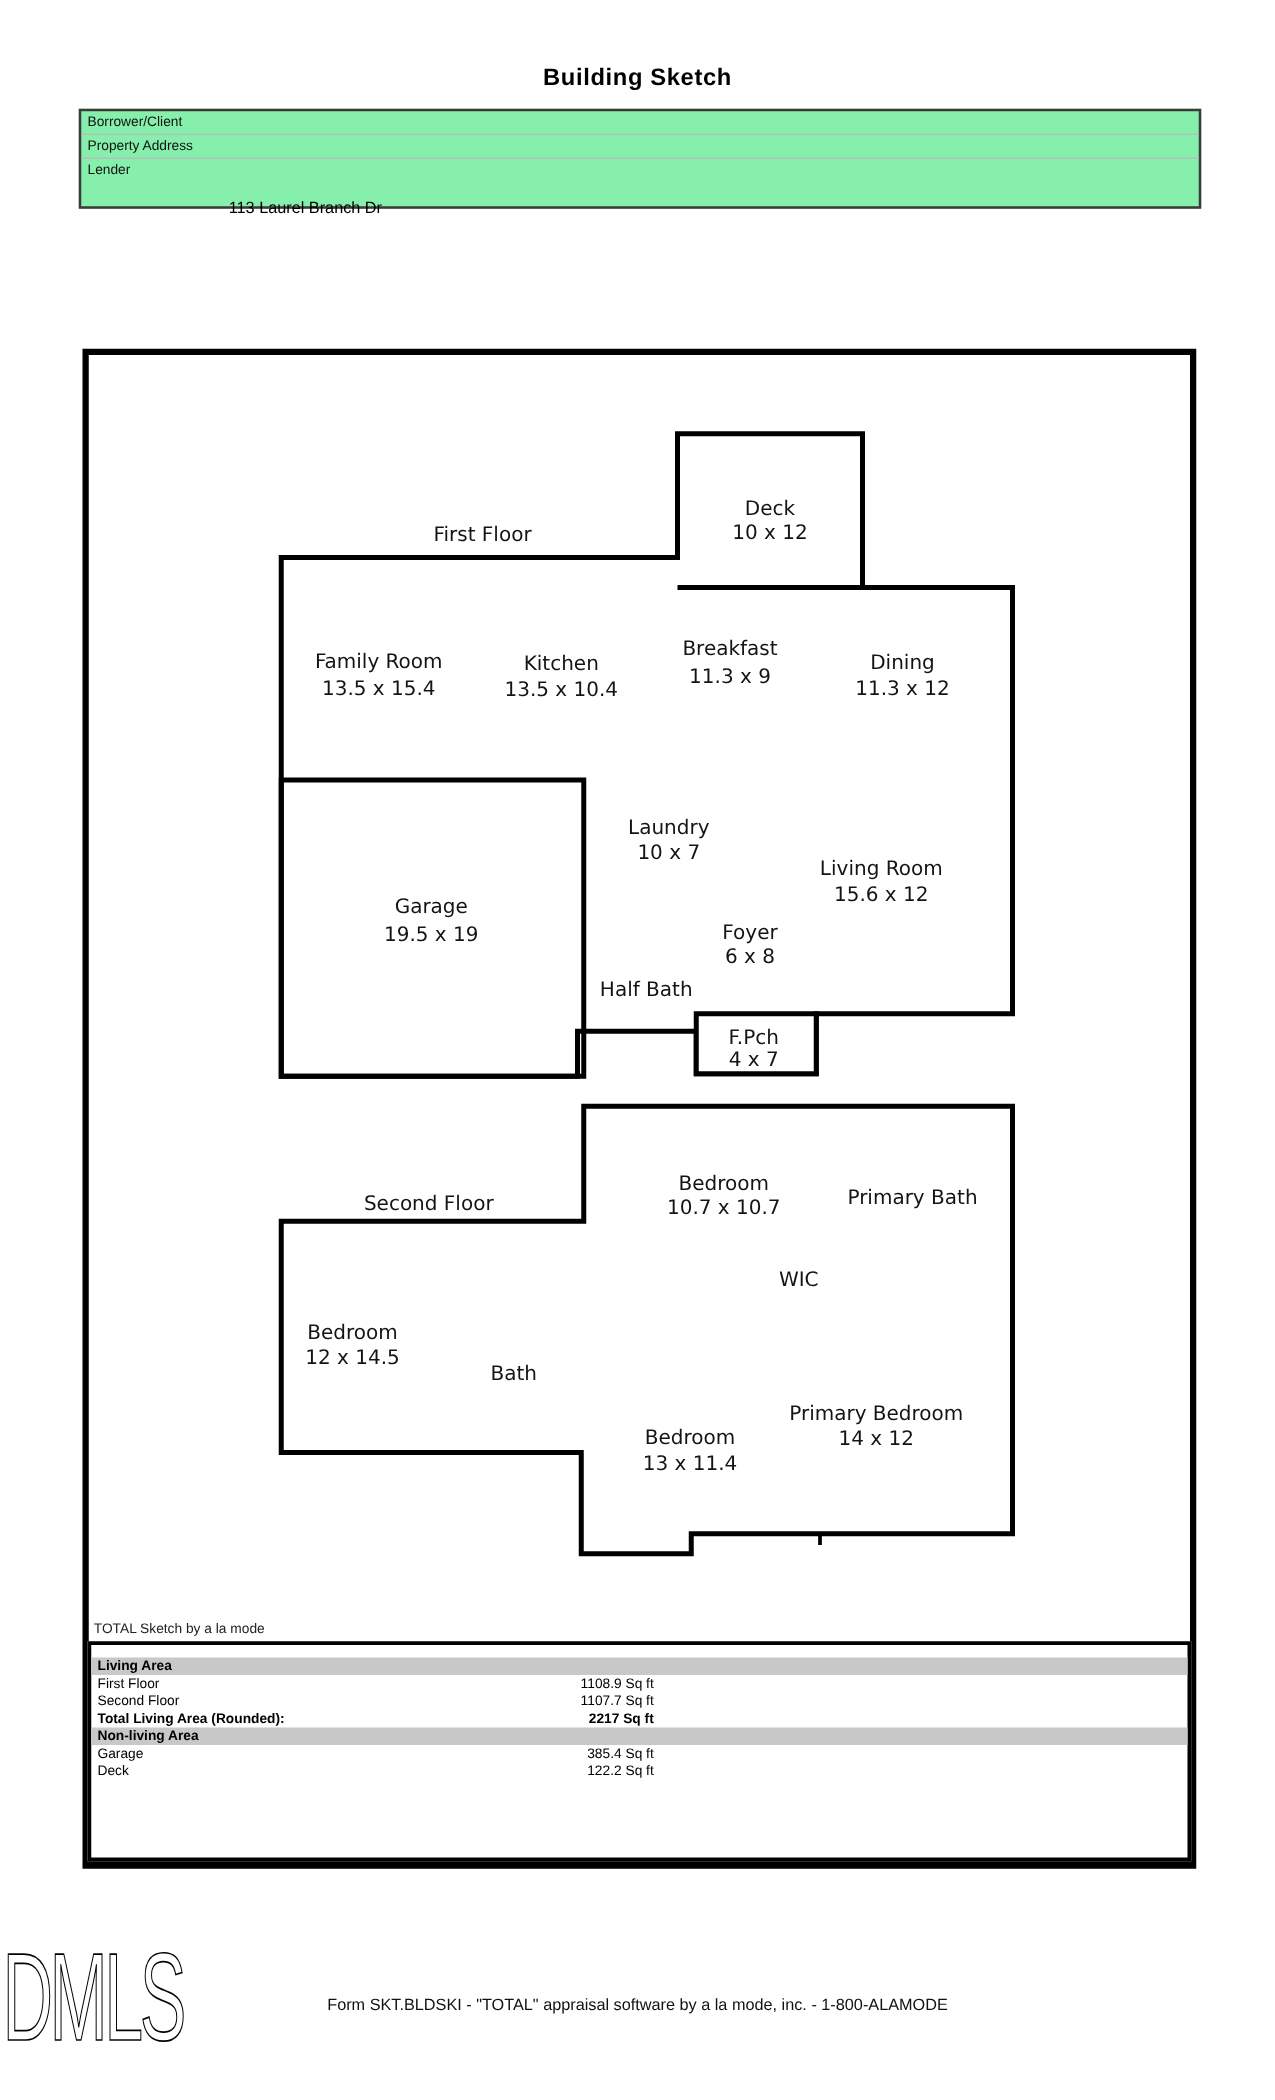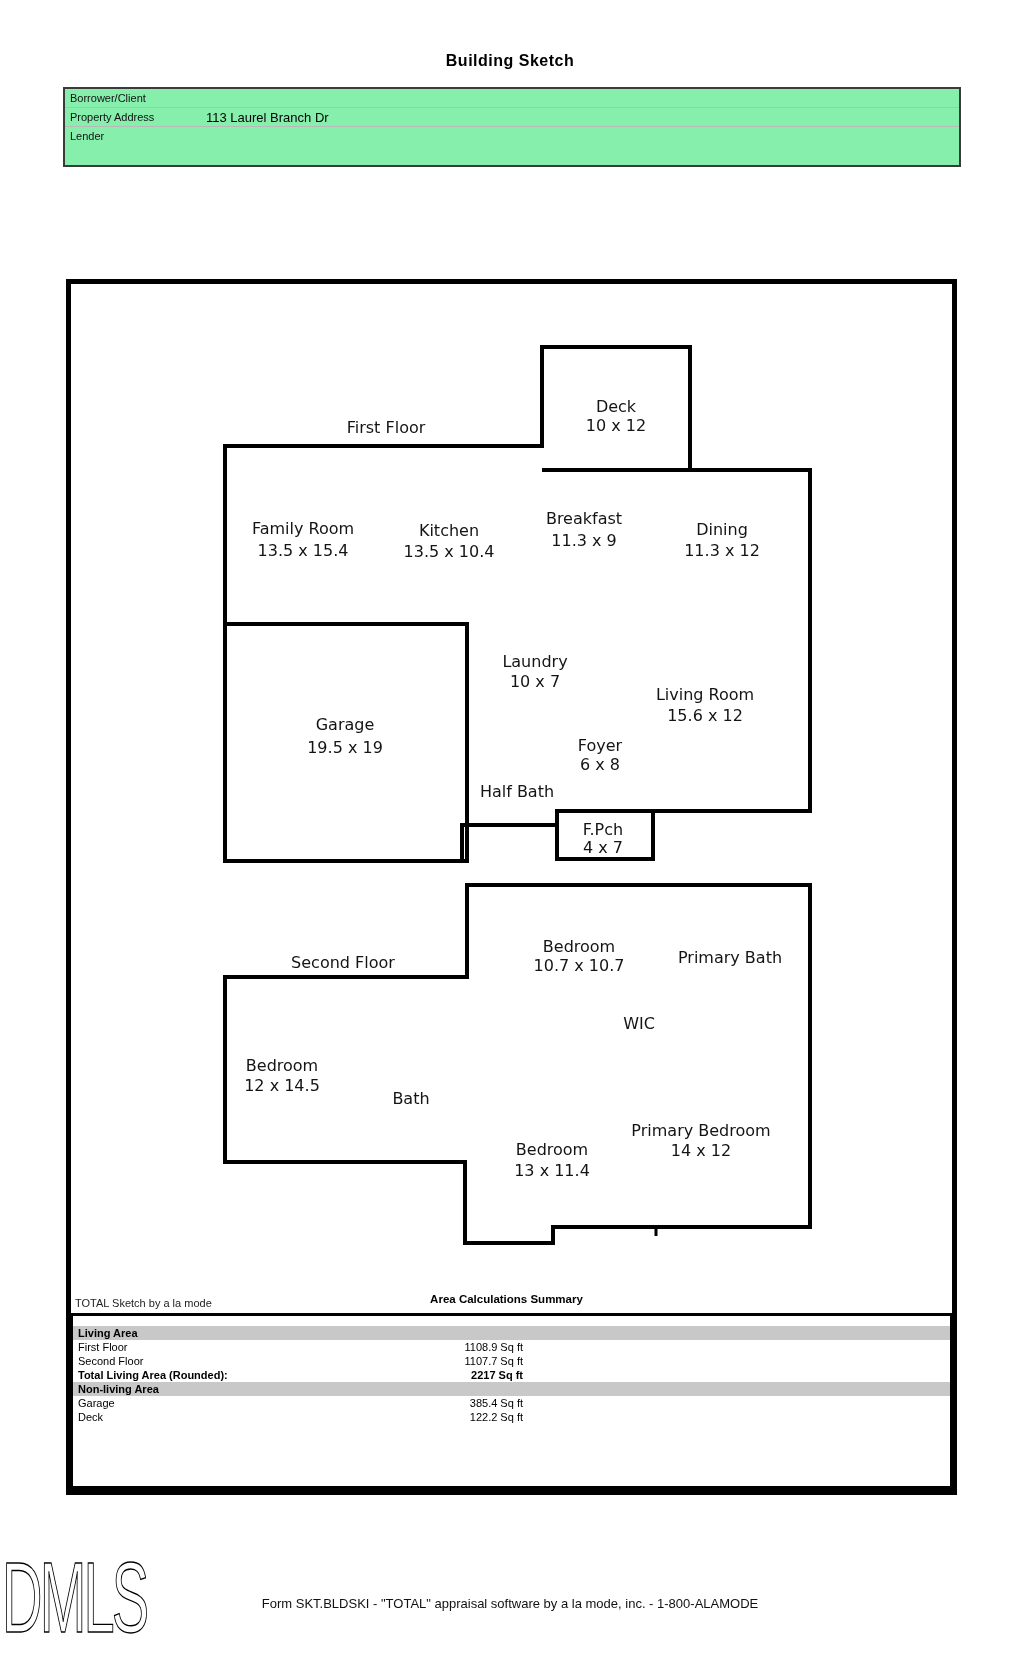--- a/index.html
+++ b/index.html
@@ -2,21 +2,21 @@
 <html><head>
 <meta charset="utf-8">
 <style>
   html,body{margin:0;padding:0;background:#ffffff;}
   body{width:1020px;height:1680px;position:relative;overflow:hidden;
        font-family:"Liberation Sans",sans-serif;color:#000;}
   .abs{position:absolute;}
 
   
   #page-title{top:52px;left:0;width:1020px;text-align:center;
-      font-size:16px;font-weight:bold;letter-spacing:.5px;}
+      font-size:19px;font-weight:bold;letter-spacing:.5px;}
 
   
   #header-table{left:63px;top:87px;width:894px;height:76px;
       border:2px solid #3a3a3a;background:#86efac;}
   .htrow{position:relative;height:18px;border-bottom:1px solid #b9b9b9;}
   .htrow:last-child{border-bottom:none;}
   .htlabel{position:absolute;left:5px;top:3px;font-size:11px;color:#111;}
   .htvalue{position:absolute;top:2px;font-size:13px;color:#000;}
 
   
@@ -52,21 +52,21 @@
 
 <div id="page-title" class="abs">Building Sketch</div>
 
 <div id="header-table" class="abs">
   <div class="htrow">
     <span class="htlabel">Borrower/Client</span>
     <span class="htvalue" style="left:125px;"></span>
   </div>
   <div class="htrow">
     <span class="htlabel">Property Address</span>
-    <span class="htvalue" style="left:141px;">113 Laurel Branch Dr</span>
+    <span class="htvalue" style="left:118px;margin-top:48px;">113 Laurel Branch Dr</span>
   </div>
   <div class="htrow">
     <span class="htlabel">Lender</span>
     <span class="htvalue" style="left:125px;"></span>
   </div>
 </div>
 
 <div id="sketch-box" class="abs"></div>
 
 <svg id="plan-svg" class="abs" viewBox="0 0 1020 1680">
@@ -113,21 +113,20 @@
   <text class="room" x="282" y="1091">12 x 14.5</text>
   <text class="room" x="411" y="1104">Bath</text>
   <text class="room" x="552" y="1155">Bedroom</text>
   <text class="room" x="552" y="1176">13 x 11.4</text>
   <text class="room" x="701" y="1136">Primary Bedroom</text>
   <text class="room" x="701" y="1156">14 x 12</text>
 </svg>
 
 <div id="summary-caption-row" class="abs">
   <span id="branding">TOTAL Sketch by a la mode</span>
-  <span id="summary-heading">Area Calculations Summary</span>
 </div>
 
 <div id="summary-box" class="abs">
   <div id="summary-rows">
     <div class="srow band">
       <span class="lbl">Living Area</span>
     </div>
     <div class="srow">
       <span class="lbl">First Floor</span>
       <span class="val">1108.9 Sq ft</span>

